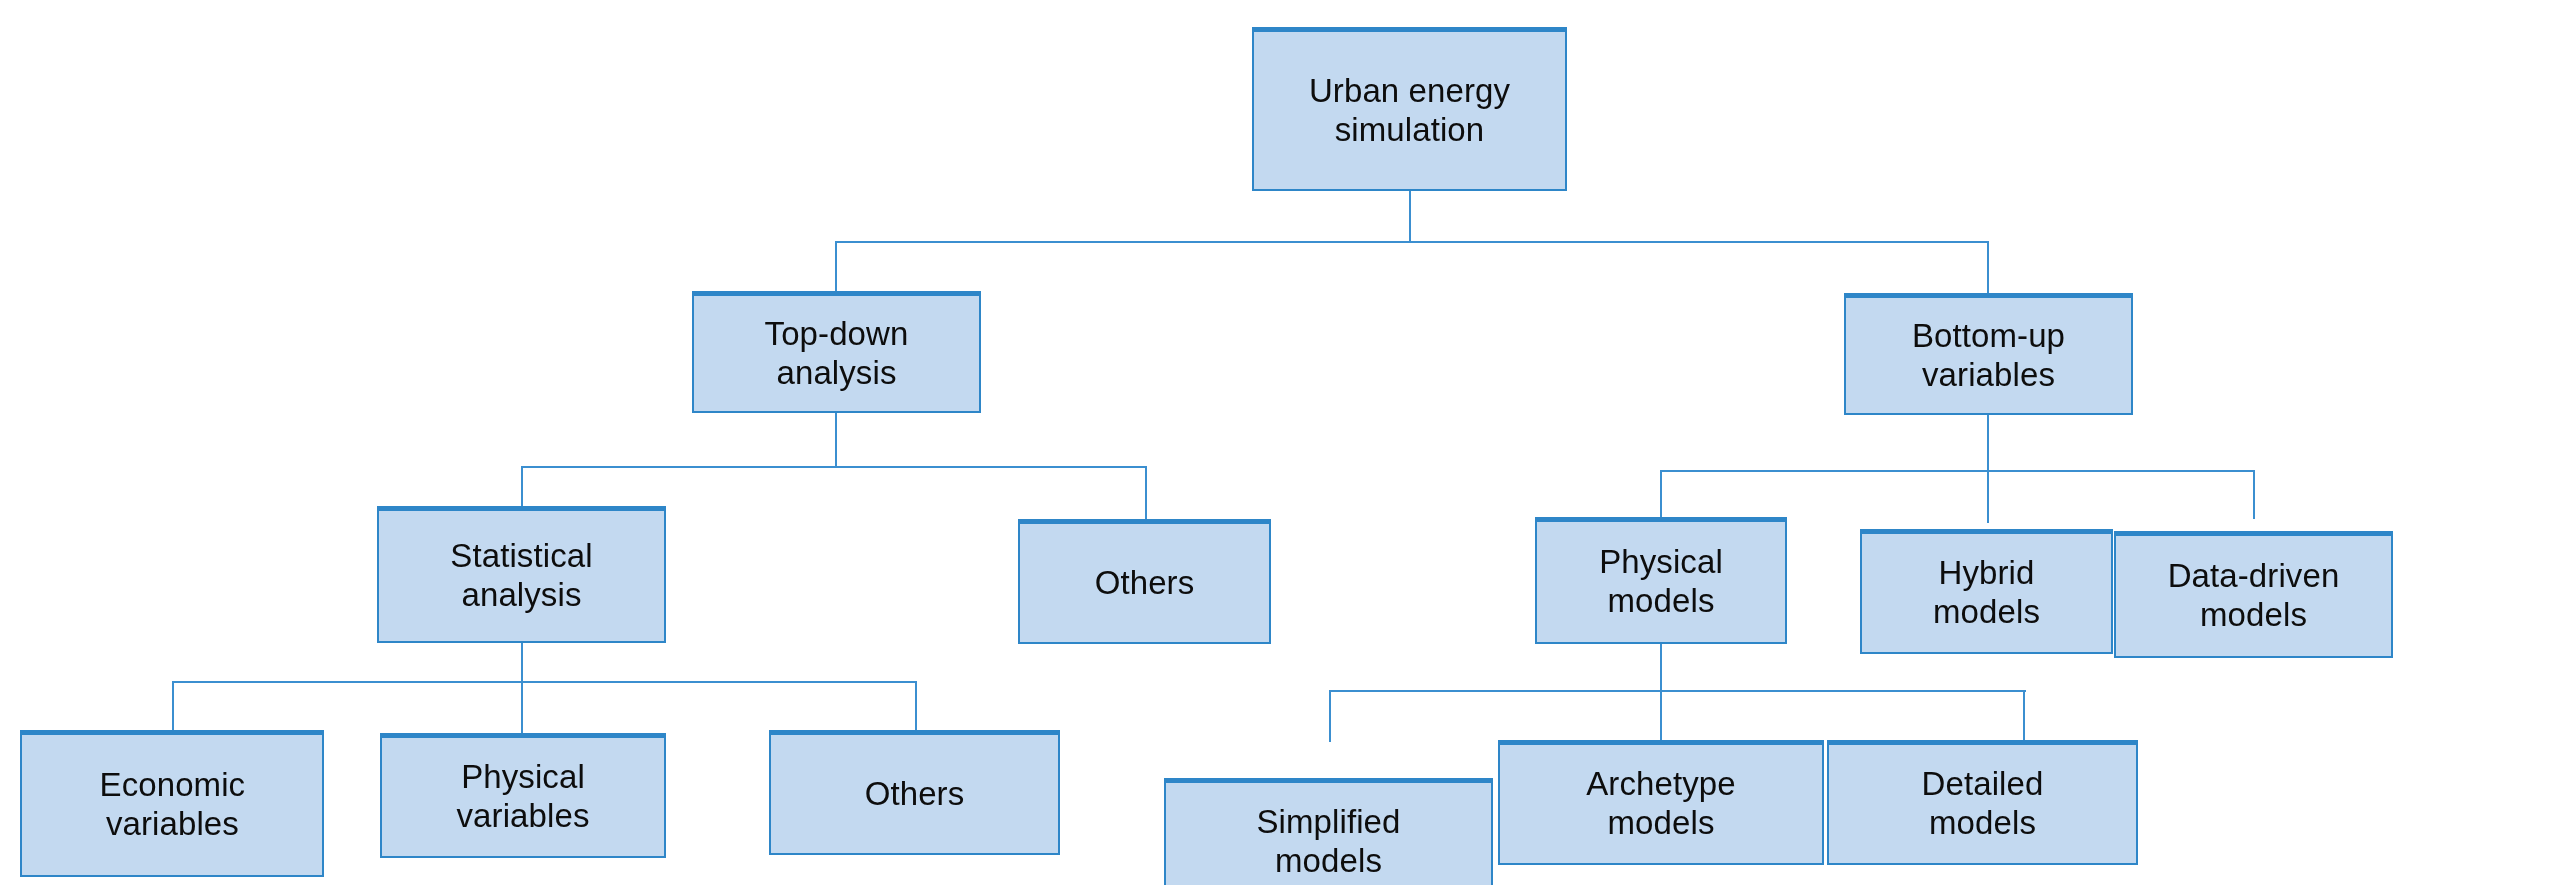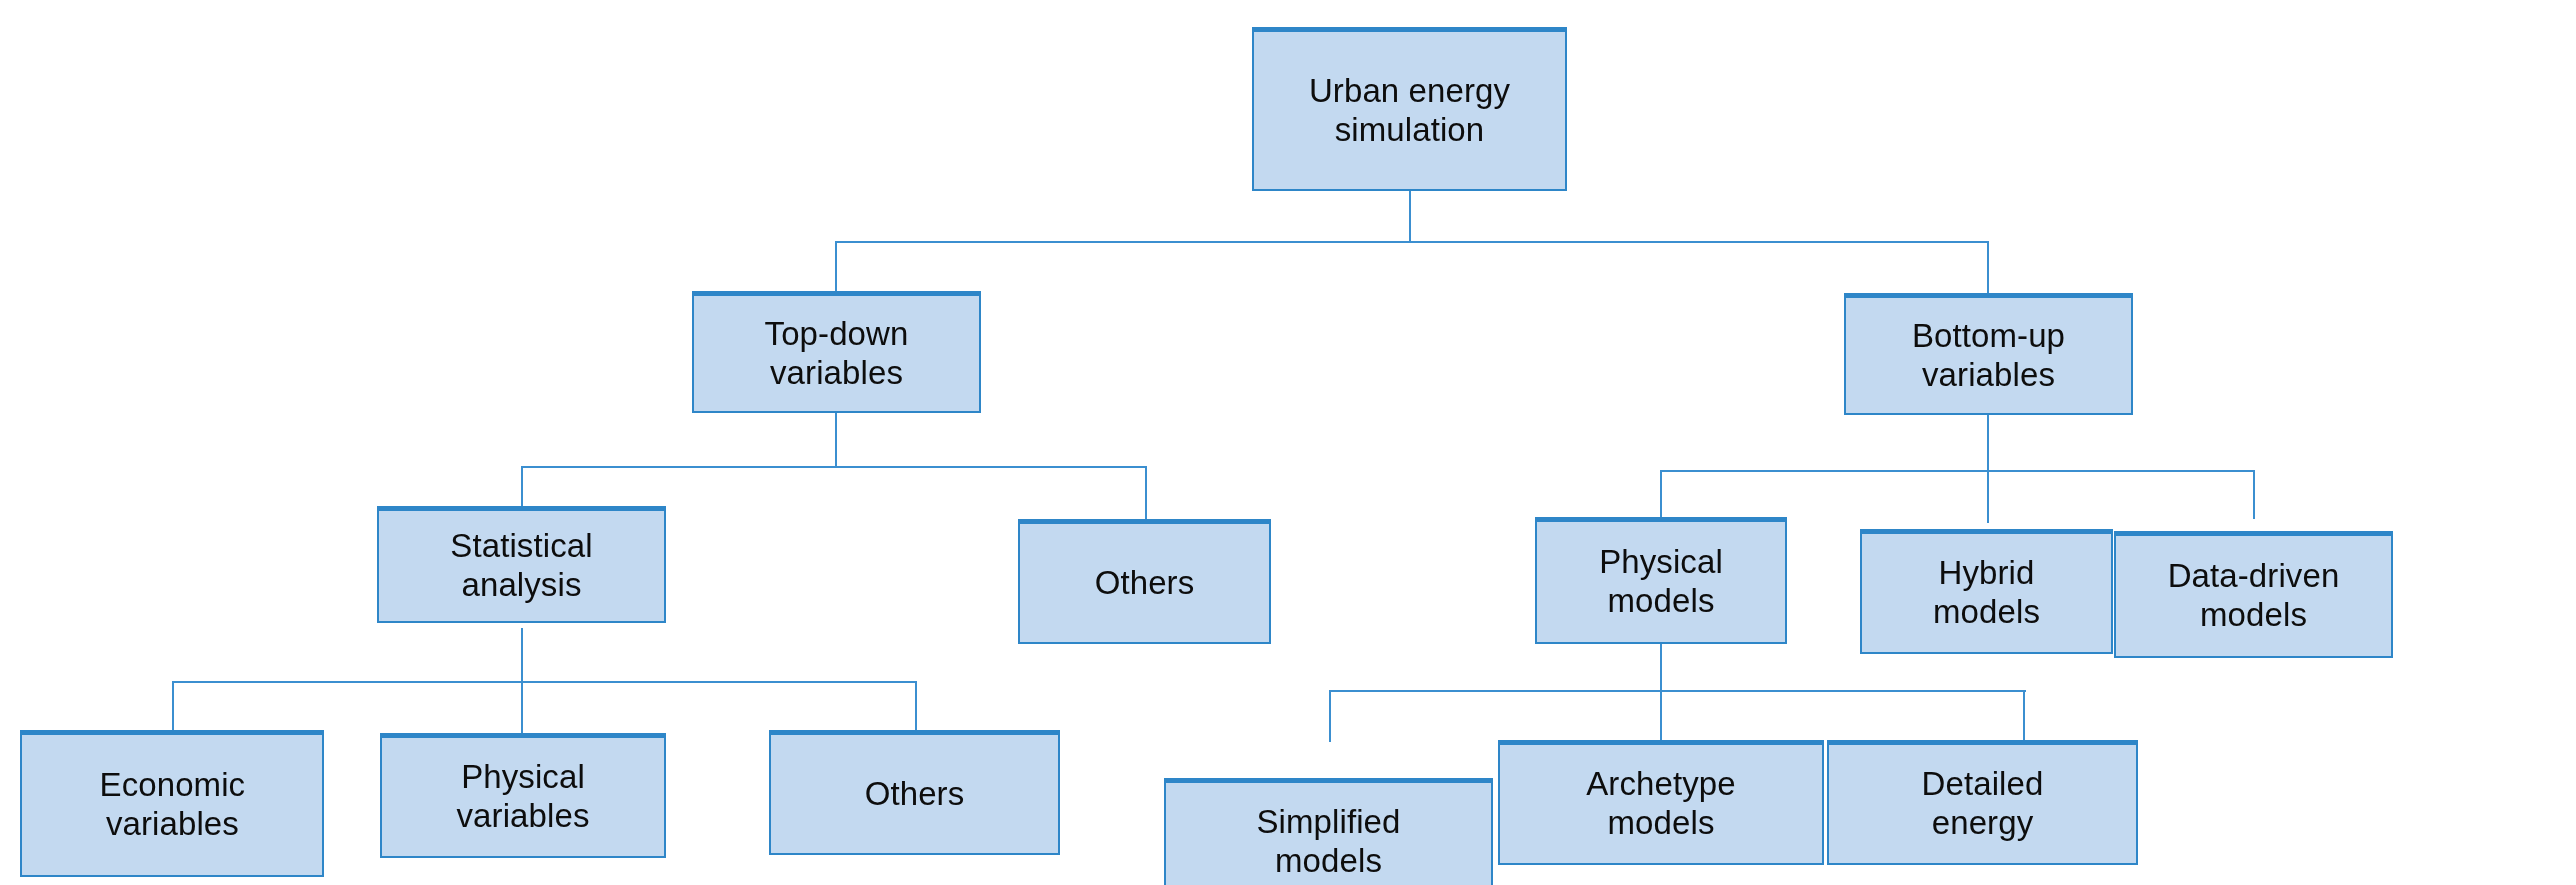--- a/index.html
+++ b/index.html
@@ -81,29 +81,29 @@
   <div class="conn v" style="left:1329px; top:690px; height:52px;"></div>
   <div class="conn v" style="left:2023px; top:690px; height:51px;"></div>
 
   <div class="node" style="left:1252px; top:27px; width:315px; height:164px;">
     <span class="label">Urban energy
 simulation</span>
   </div>
 
   <div class="node" style="left:692px; top:291px; width:289px; height:122px;">
     <span class="label">Top-down
-variables</span>
+analysis</span>
   </div>
 
   <div class="node" style="left:1844px; top:293px; width:289px; height:122px;">
     <span class="label">Bottom-up
 variables</span>
   </div>
 
-  <div class="node" style="left:377px; top:506px; width:289px; height:117px;">
+  <div class="node" style="left:377px; top:506px; width:289px; height:137px;">
     <span class="label">Statistical
 analysis</span>
   </div>
 
   <div class="node" style="left:1018px; top:519px; width:253px; height:125px;">
     <span class="label">Others</span>
   </div>
 
   <div class="node" style="left:1535px; top:517px; width:252px; height:127px;">
     <span class="label">Physical
@@ -139,17 +139,17 @@
 models</span>
   </div>
 
   <div class="node" style="left:1498px; top:740px; width:326px; height:125px;">
     <span class="label">Archetype
 models</span>
   </div>
 
   <div class="node" style="left:1827px; top:740px; width:311px; height:125px;">
     <span class="label">Detailed
-energy</span>
+models</span>
   </div>
 
 </div>
 
 
 </body></html>

